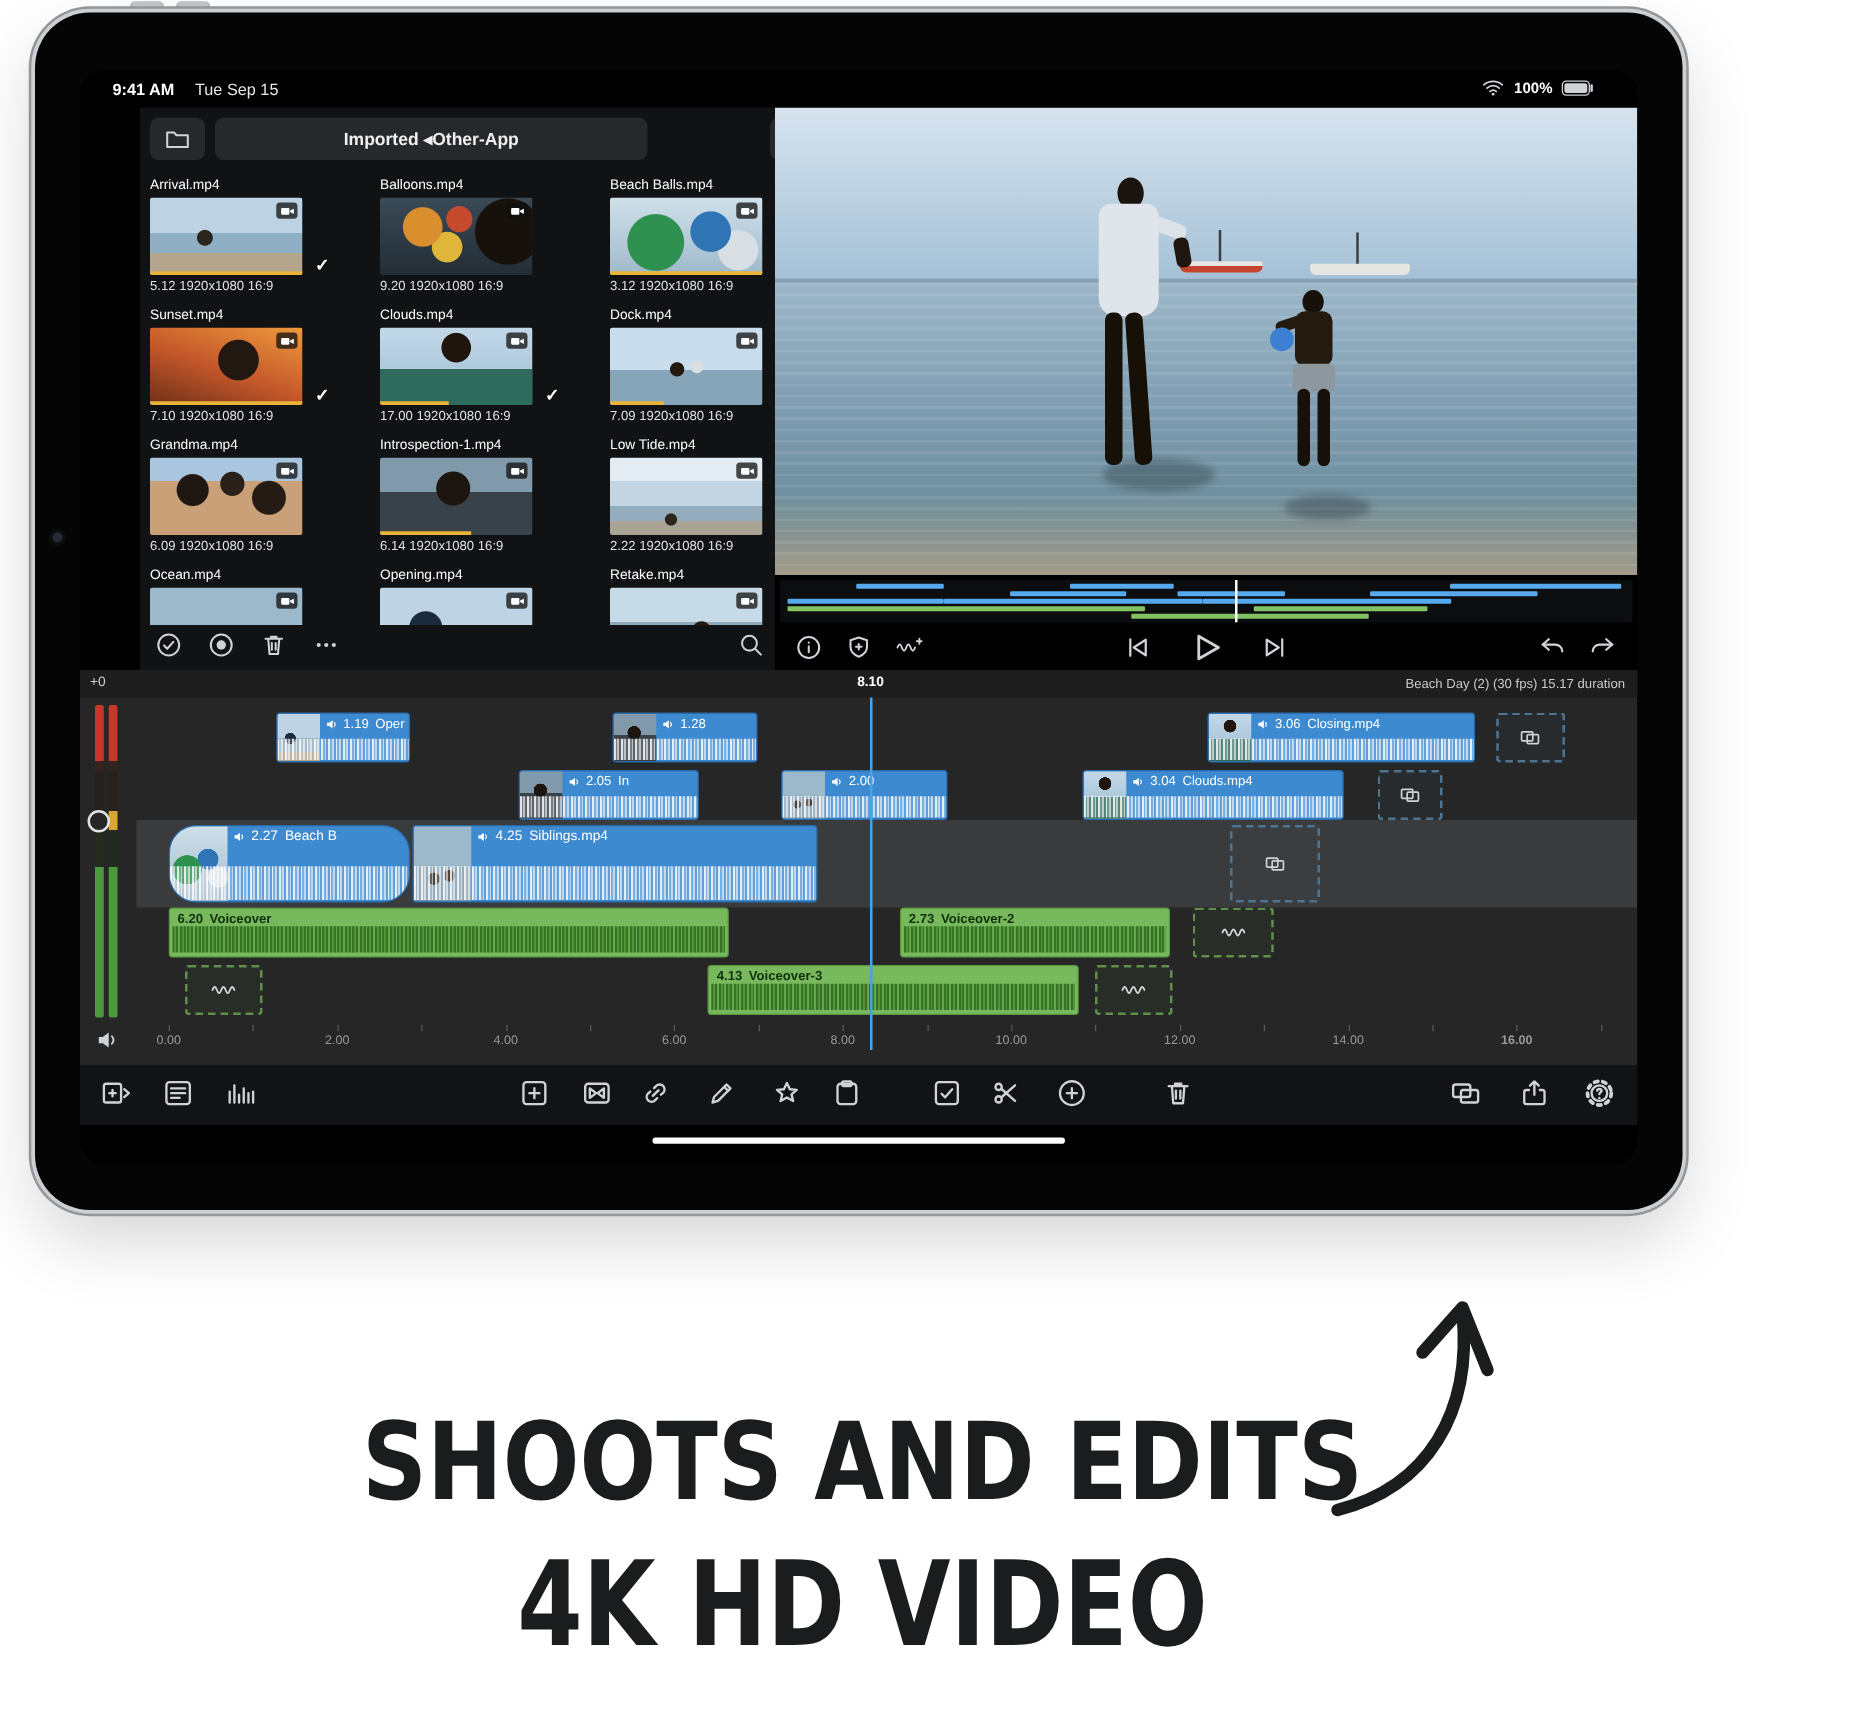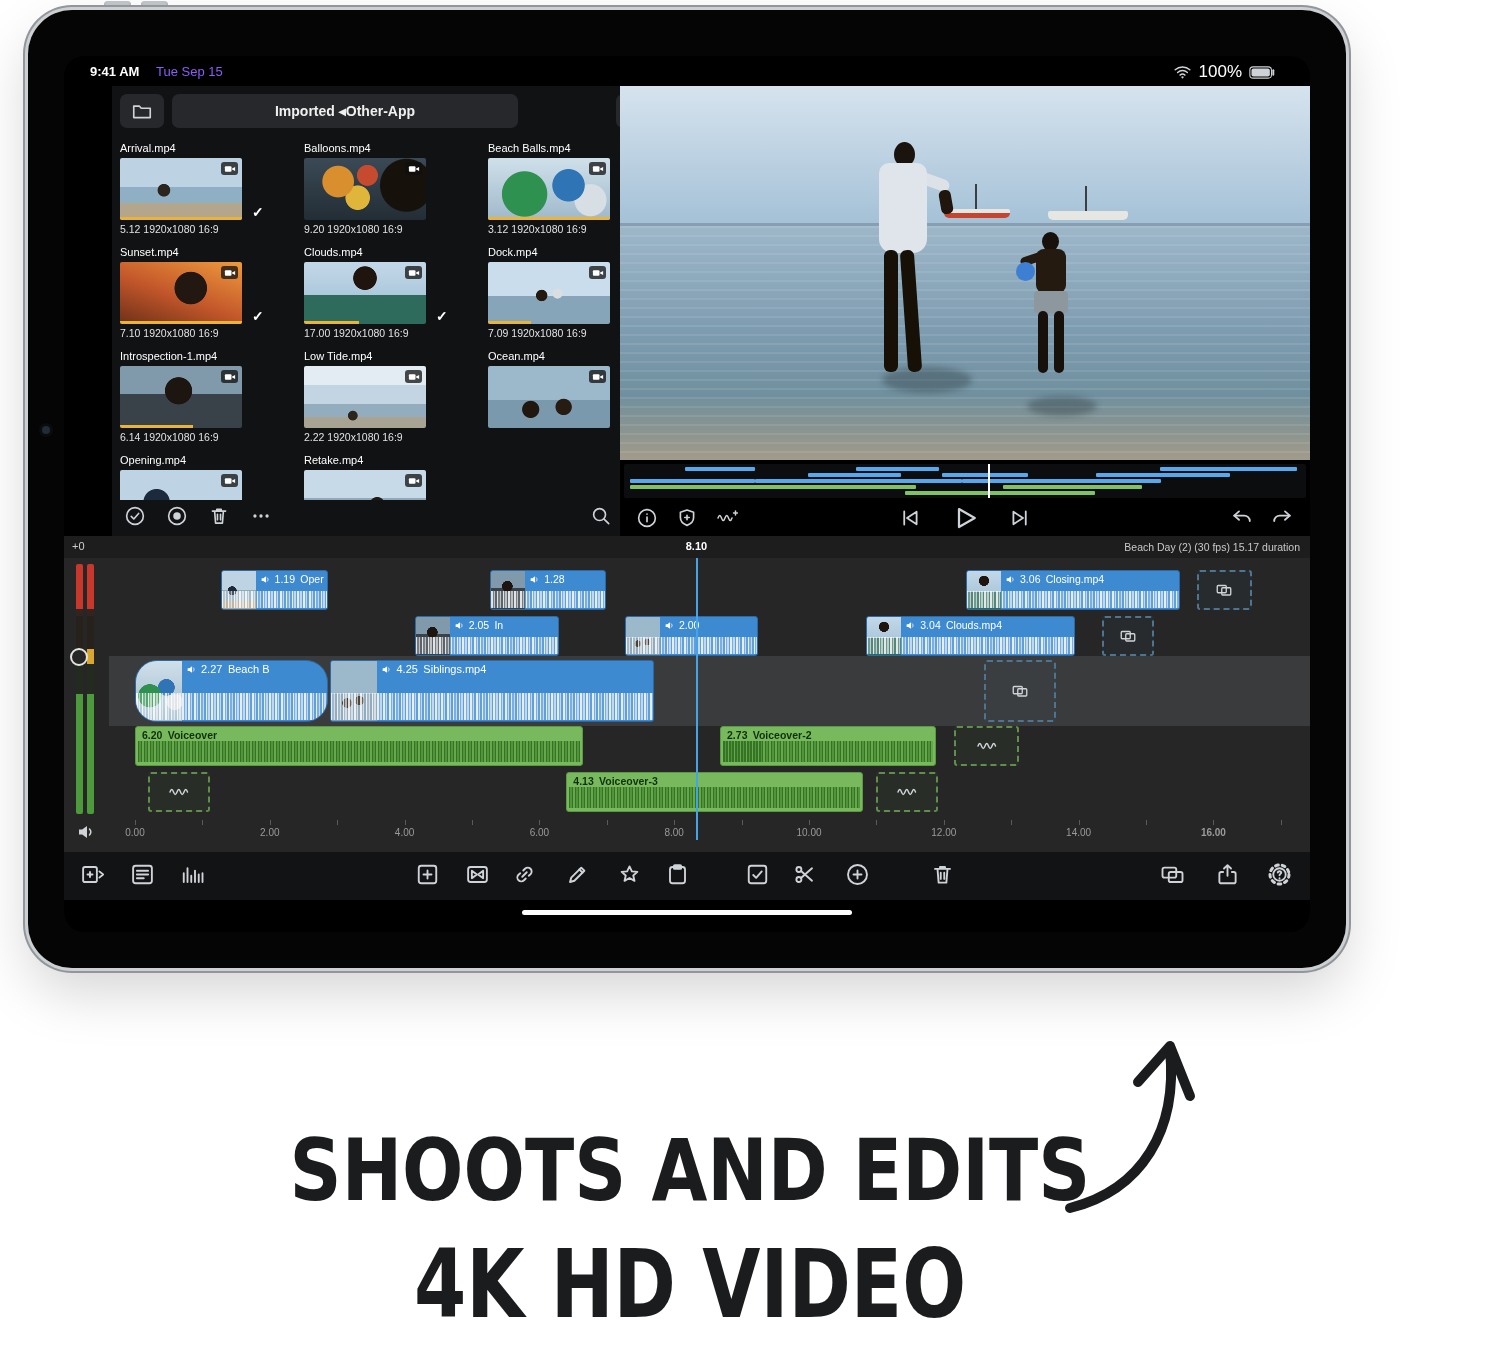--- a/index.html
+++ b/index.html
@@ -9,23 +9,23 @@
   
   .top-btn { position:absolute; top:1px; height:10px; width:27px; border-radius:4px; background:#c3c7ca; box-shadow:inset 0 -2px 3px #969ba0; }
   .ipad { position:absolute; left:28px; top:10px; width:1318px; height:958px; border-radius:44px; background:#050506;
           box-shadow:0 0 0 3px #cdd0d3, 0 0 0 5px #92969a, 0 24px 55px rgba(0,0,0,.17); }
   .front-cam { position:absolute; left:14px; top:416px; width:8px; height:8px; border-radius:50%; background:#232b36; box-shadow:0 0 0 3px #0b0c0d; }
   .screen { position:absolute; left:36px; top:46px; width:1246px; height:876px; background:#000; border-radius:20px; overflow:hidden; }
 
   
   .statusbar { position:absolute; left:0; top:0; width:100%; height:30px; color:#fff; font-size:13px; }
   .sb-time { position:absolute; left:26px; top:8px; font-weight:bold; }
-  .sb-date { position:absolute; left:92px; top:8px; color:#8b5cf6; }
+  .sb-date { position:absolute; left:92px; top:8px; color:#e5e5e5; }
   .sb-right { position:absolute; right:34px; top:6px; display:flex; align-items:center; gap:7px; }
-  .sb-right .pct { font-weight:normal; font-size:17px; }
+  .sb-right .pct { font-weight:bold; font-size:12px; }
 
   
   .ic { display:inline-block; width:22px; height:22px; color:#cfd3d7; }
   .ic svg { width:100%; height:100%; display:block; }
   .ibtn { display:inline-flex; align-items:center; justify-content:center; cursor:default; }
 
   
   .library { position:absolute; left:0; top:30px; width:556px; height:450px; background:#111214;margin-left:48px; }
   .lib-header { position:absolute; left:8px; top:8px; right:8px; height:34px; }
   .lib-folder-btn, .lib-import-btn { position:absolute; top:0; width:44px; height:34px; background:#27282b; border-radius:7px; display:flex; align-items:center; justify-content:center; }
@@ -268,20 +268,32 @@
                 <span class="cam-badge">
                   <svg viewBox="0 0 20 16" fill="none" stroke="currentColor" stroke-width="1.5" stroke-linecap="round" stroke-linejoin="round">
                     <rect x="1.5" y="3.5" width="11" height="9" rx="1.5" fill="currentColor" stroke="none"></rect>
                     <path d="M13.5 7l5-2.5v7L13.5 9z" fill="currentColor" stroke="none"></path>
                   </svg>
                 </span>
                 <span class="mark-bar" style="width: 35%;"></span>
               </div>
               <span class="lib-check">✓</span>
               <div class="lib-meta">7.09  1920x1080  16:9</div>
+            </div>
+            <div class="lib-item">
+              <div class="lib-name">Grandma.mp4</div>
+              <div class="lib-thumb tv6">
+                <span class="cam-badge">
+                  <svg viewBox="0 0 20 16" fill="none" stroke="currentColor" stroke-width="1.5" stroke-linecap="round" stroke-linejoin="round">
+                    <rect x="1.5" y="3.5" width="11" height="9" rx="1.5" fill="currentColor" stroke="none"></rect>
+                    <path d="M13.5 7l5-2.5v7L13.5 9z" fill="currentColor" stroke="none"></path>
+                  </svg>
+                </span>
+              </div>
+              <div class="lib-meta">6.09  1920x1080  16:9</div>
             </div>
             <div class="lib-item">
               <div class="lib-name">Introspection-1.mp4</div>
               <div class="lib-thumb tv7">
                 <span class="cam-badge">
                   <svg viewBox="0 0 20 16" fill="none" stroke="currentColor" stroke-width="1.5" stroke-linecap="round" stroke-linejoin="round">
                     <rect x="1.5" y="3.5" width="11" height="9" rx="1.5" fill="currentColor" stroke="none"></rect>
                     <path d="M13.5 7l5-2.5v7L13.5 9z" fill="currentColor" stroke="none"></path>
                   </svg>
                 </span>

